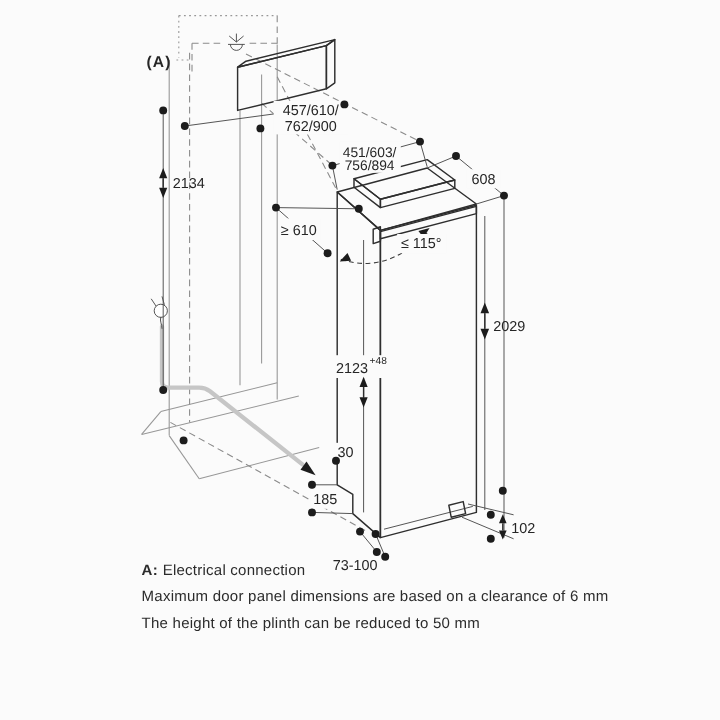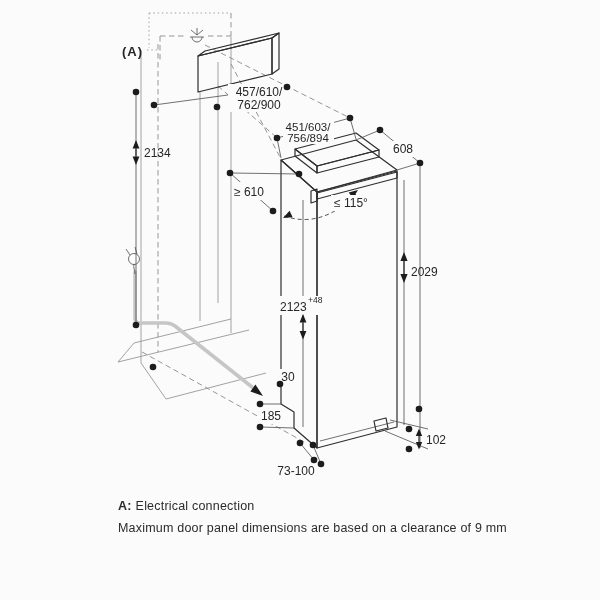--- a/index.html
+++ b/index.html
@@ -1,19 +1,19 @@
 <!DOCTYPE html>
 <html><head>
 <meta charset="utf-8">
 <style>
   html,body{margin:0;padding:0;}
   body{width:600px;height:600px;background:#fbfbfb;font-family:"Liberation Sans",sans-serif;}
   .page{position:relative;width:600px;height:600px;overflow:hidden;}
   svg{position:absolute;left:0;top:0;}
-  .notes{position:absolute;left:118px;top:500px;width:460px;color:#2b2b2b;font-size:12.5px;letter-spacing:.2px;}
+  .notes{position:absolute;left:118px;top:469px;width:460px;color:#2b2b2b;font-size:12.5px;letter-spacing:.2px;}
   .notes p{margin:0 0 9.5px 0;line-height:12.5px;}
   .notes b{font-weight:bold;margin-right:4px;}
   text{fill:#262626;font-family:"Liberation Sans",sans-serif;}
   .dim{font-size:12px;}
   .dim-s{font-size:11.5px;}
   .sup{font-size:8.5px;}
   .marker{font-size:13px;font-weight:bold;letter-spacing:1px;}
   .main{stroke:#2e2e2e;stroke-width:1.2;fill:none;stroke-linejoin:round;}
   .thin{stroke:#4d4d4d;stroke-width:0.8;fill:none;}
   .cons{stroke:#979797;stroke-width:0.9;fill:none;}
@@ -221,15 +221,16 @@
     <circle cx="300" cy="443" r="3.3"></circle>
     <circle cx="313" cy="445" r="3.3"></circle>
     <circle cx="314" cy="460" r="3.3"></circle>
     <circle cx="321" cy="464" r="3.3"></circle>
     <circle cx="153" cy="367" r="3.3"></circle>
   </g>
 </svg>
 
   <div class="notes">
     <p><b>A:</b><span>Electrical connection</span></p>
-    <p>Maximum door panel dimensions are based on a clearance of 9 mm</p>
+    <p>Maximum door panel dimensions are based on a clearance of 6 mm</p>
+    <p>The height of the plinth can be reduced to 50 mm</p>
   </div>
 </div>
 
 </body></html>

